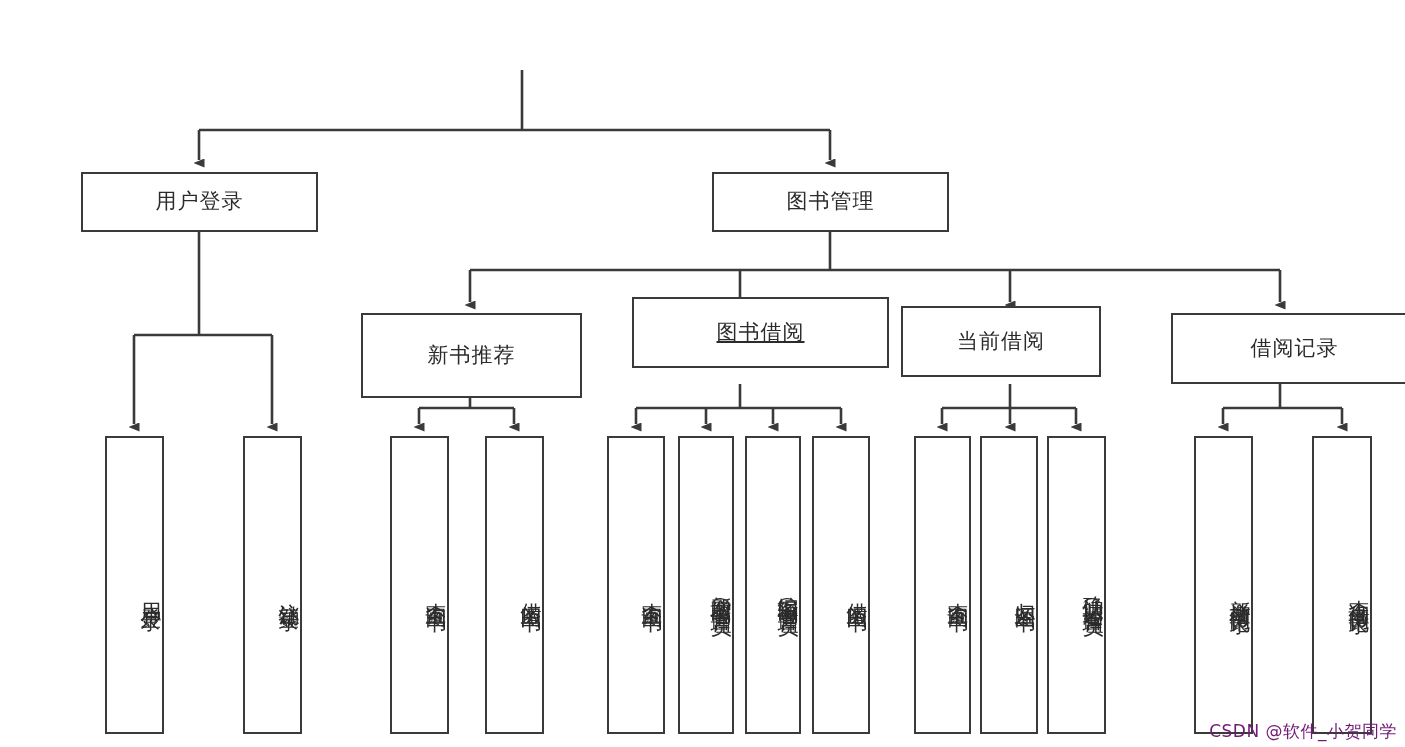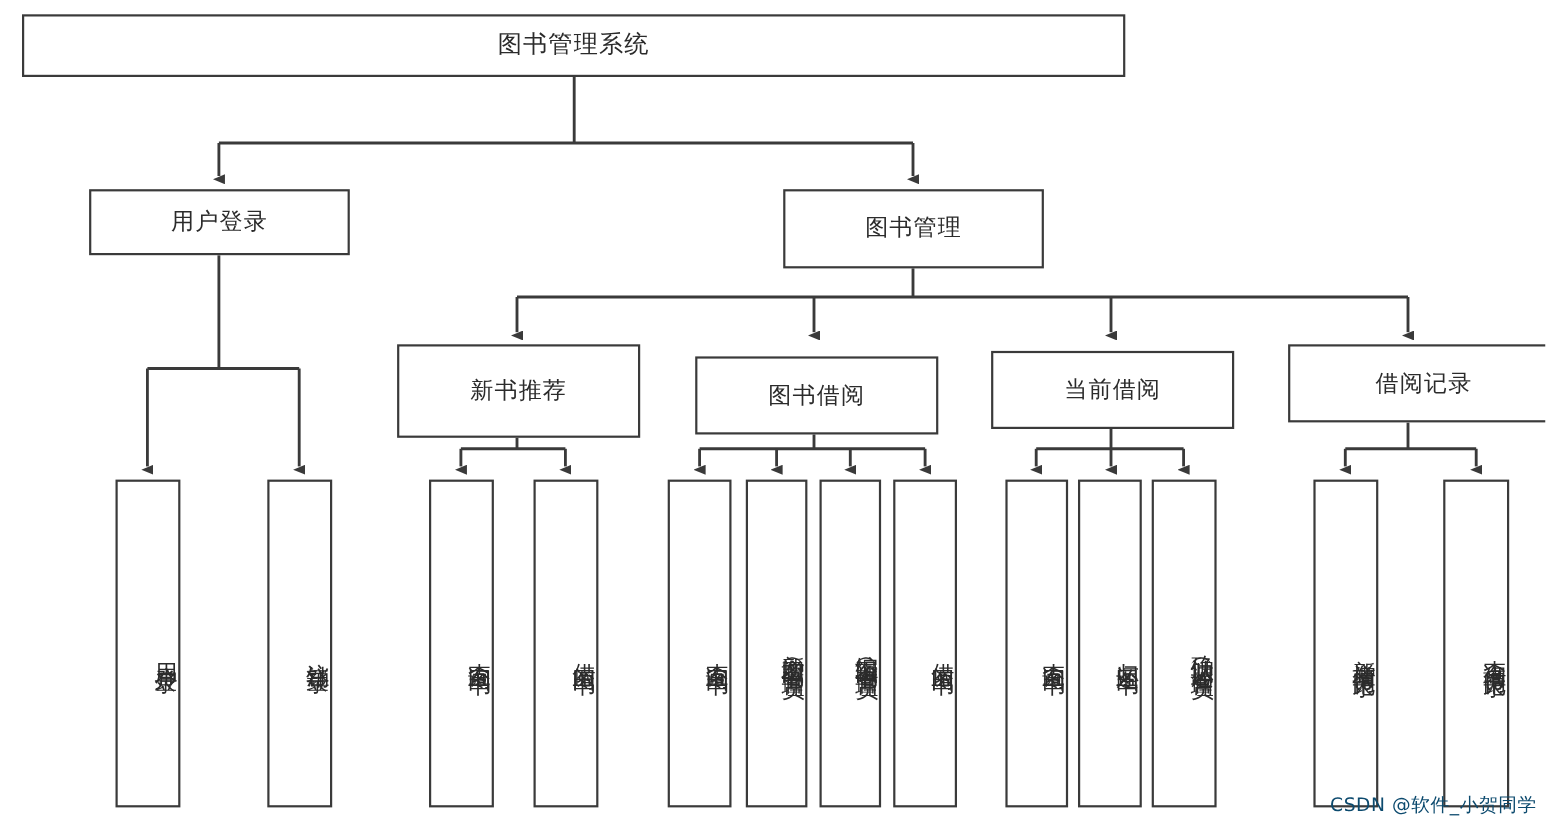--- a/index.html
+++ b/index.html
@@ -57,21 +57,21 @@
     top: 0;
     width: 1405px;
     height: 747px;
     pointer-events: none;
   }
   .watermark {
     position: absolute;
     right: 8px;
     bottom: 4px;
     font-size: 17px;
-    color: #0c4a6e;
+    color: #701a75;
     letter-spacing: 0.5px;
     white-space: nowrap;
   }
 </style>
 </head>
 <body>
 
 <div id="canvas">
 
   <svg class="edges" viewBox="0 0 1405 747" xmlns="http://www.w3.org/2000/svg">
@@ -117,38 +117,35 @@
       <path d="M1010,408 L1010,424" marker-end="url(#arrow)"></path>
       <path d="M1076,408 L1076,424" marker-end="url(#arrow)"></path>
 
       <path d="M1280,384 L1280,408"></path>
       <path d="M1223,408 L1342,408"></path>
       <path d="M1223,408 L1223,424" marker-end="url(#arrow)"></path>
       <path d="M1342,408 L1342,424" marker-end="url(#arrow)"></path>
     </g>
   </svg>
 
-  <div class="node horiz root" style="left:20px;top:13px;width:1003px;height:57px;">
-    <span>图书管理系统</span>
-  </div>
 
   <div class="node horiz" style="left:81px;top:172px;width:237px;height:60px;">
     <span>用户登录</span>
   </div>
-  <div class="node horiz" style="left:712px;top:172px;width:237px;height:72px;">
+  <div class="node horiz" style="left:712px;top:172px;width:237px;height:60px;">
     <span>图书管理</span>
   </div>
 
   <div class="node horiz" style="left:361px;top:313px;width:221px;height:85px;">
     <span>新书推荐</span>
   </div>
-  <div class="node horiz" style="left:632px;top:324px;width:221px;height:71px;">
+  <div class="node horiz" style="left:632px;top:297px;width:257px;height:71px;text-decoration:underline;">
     <span>图书借阅</span>
   </div>
-  <div class="node horiz" style="left:901px;top:319px;width:221px;height:71px;">
+  <div class="node horiz" style="left:901px;top:306px;width:200px;height:71px;">
     <span>当前借阅</span>
   </div>
   <div class="node horiz" style="left:1171px;top:313px;width:247px;height:71px;">
     <span>借阅记录</span>
   </div>
 
   <div class="node vert" style="left:105px;top:436px;width:59px;height:298px;">
     <span>用户登录</span>
   </div>
   <div class="node vert" style="left:243px;top:436px;width:59px;height:298px;">

